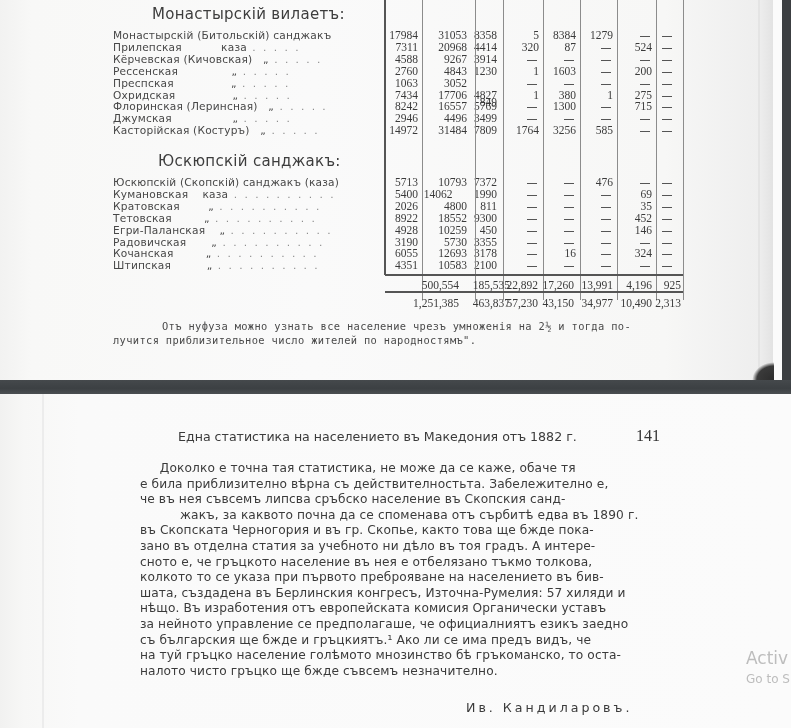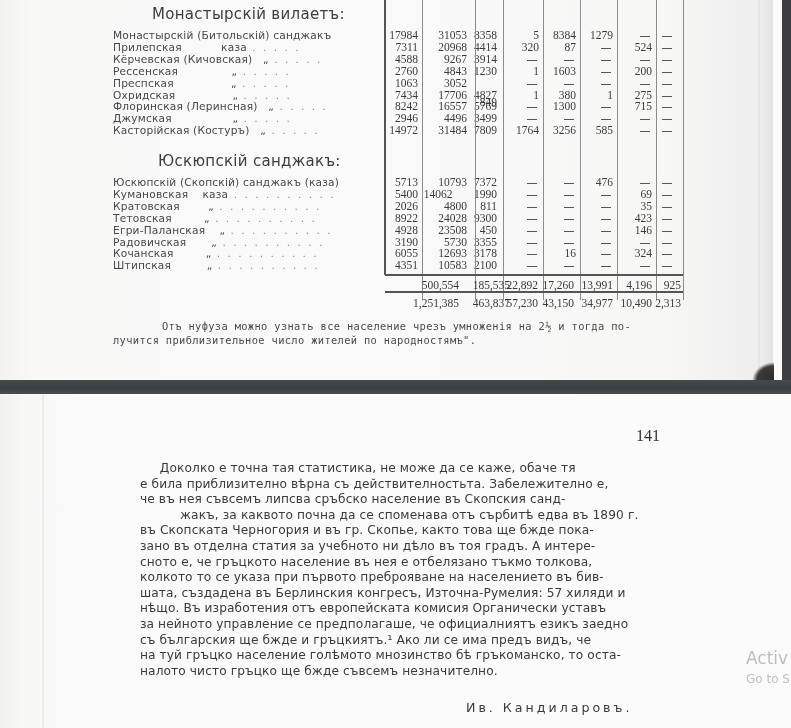--- a/index.html
+++ b/index.html
@@ -161,30 +161,30 @@
       <div class="num" style="left: 360px; width: 58px; top: 199.8px;">2026</div>
       <div class="num" style="left: 409px; width: 58px; top: 199.8px;">4800</div>
       <div class="num" style="left: 439px; width: 58px; top: 199.8px;">811</div>
       <div class="dash" style="left: 527px; top: 206.8px;"></div>
       <div class="dash" style="left: 564px; top: 206.8px;"></div>
       <div class="dash" style="left: 601px; top: 206.8px;"></div>
       <div class="num" style="left: 594px; width: 58px; top: 199.8px;">35</div>
       <div class="dash" style="left: 662px; top: 206.8px;"></div>
       <div class="row-label" style="left: 113px; top: 211.7px;"><span>Тетовская         „</span><span class="leader"> . . . . . . . . . .</span></div>
       <div class="num" style="left: 360px; width: 58px; top: 211.7px;">8922</div>
-      <div class="num" style="left: 409px; width: 58px; top: 211.7px;">24028</div>
+      <div class="num" style="left: 409px; width: 58px; top: 211.7px;">18552</div>
       <div class="num" style="left: 439px; width: 58px; top: 211.7px;">9300</div>
       <div class="dash" style="left: 527px; top: 218.7px;"></div>
       <div class="dash" style="left: 564px; top: 218.7px;"></div>
       <div class="dash" style="left: 601px; top: 218.7px;"></div>
-      <div class="num" style="left: 594px; width: 58px; top: 211.7px;">423</div>
+      <div class="num" style="left: 594px; width: 58px; top: 211.7px;">452</div>
       <div class="dash" style="left: 662px; top: 218.7px;"></div>
       <div class="row-label" style="left: 113px; top: 223.6px;"><span>Егри-Паланская    „</span><span class="leader"> . . . . . . . . . .</span></div>
       <div class="num" style="left: 360px; width: 58px; top: 223.6px;">4928</div>
-      <div class="num" style="left: 409px; width: 58px; top: 223.6px;">23508</div>
+      <div class="num" style="left: 409px; width: 58px; top: 223.6px;">10259</div>
       <div class="num" style="left: 439px; width: 58px; top: 223.6px;">450</div>
       <div class="dash" style="left: 527px; top: 230.6px;"></div>
       <div class="dash" style="left: 564px; top: 230.6px;"></div>
       <div class="dash" style="left: 601px; top: 230.6px;"></div>
       <div class="num" style="left: 594px; width: 58px; top: 223.6px;">146</div>
       <div class="dash" style="left: 662px; top: 230.6px;"></div>
       <div class="row-label" style="left: 113px; top: 235.5px;"><span>Радовичская       „</span><span class="leader"> . . . . . . . . . .</span></div>
       <div class="num" style="left: 360px; width: 58px; top: 235.5px;">3190</div>
       <div class="num" style="left: 409px; width: 58px; top: 235.5px;">5730</div>
       <div class="num" style="left: 439px; width: 58px; top: 235.5px;">3355</div>
@@ -241,20 +241,21 @@
   <div id="footnote-wrap">
     <div class="footnote" style="left:162px; top:320px;">Отъ нуфуза можно узнать все население чрезъ умноженія на 2½ и тогда по-</div>
     <div class="footnote" style="left:113px; top:334px;">лучится приблизительное число жителей по народностямъ".</div>
   </div>
 </div>
 
 <div class="separator"></div>
 
 <div class="page-bottom">
   <div class="fold"></div>
+  <div class="running-head">Една статистика на населението въ Македония отъ 1882 г.</div>
   <div class="page-number">141</div>
   <div id="paragraph">
       <div class="body-line" style="left: 140px; top: 67px;">     Доколко е точна тая статистика, не може да се каже, обаче тя</div>
       <div class="body-line" style="left: 140px; top: 82.6px;">е била приблизително вѣрна съ действителностьта. Забележително е,</div>
       <div class="body-line" style="left: 140px; top: 98.2px;">че въ нея съвсемъ липсва сръбско население въ Скопския санд-</div>
       <div class="body-line" style="left: 140px; top: 113.8px; margin-left: 40px;">жакъ, за каквото почна да се споменава отъ сърбитѣ едва въ 1890 г.</div>
       <div class="body-line" style="left: 140px; top: 129.4px;">въ Скопската Черногория и въ гр. Скопье, както това ще бжде пока-</div>
       <div class="body-line" style="left: 140px; top: 145px;">зано въ отделна статия за учебното ни дѣло въ тоя градъ. А интере-</div>
       <div class="body-line" style="left: 140px; top: 160.6px;">сното е, че гръцкото население въ нея е отбелязано тъкмо толкова,</div>
       <div class="body-line" style="left: 140px; top: 176.2px;">колкото то се указа при първото преброяване на населението въ бив-</div>

